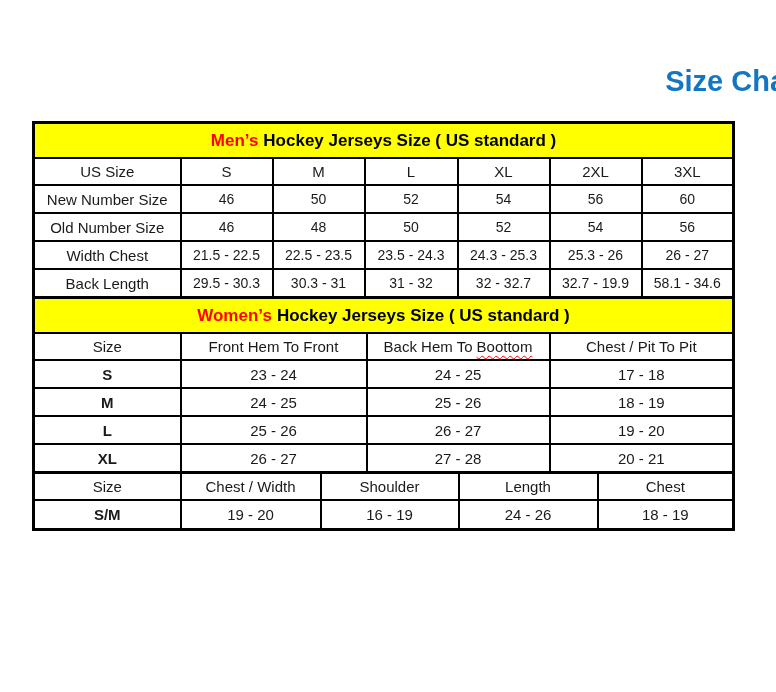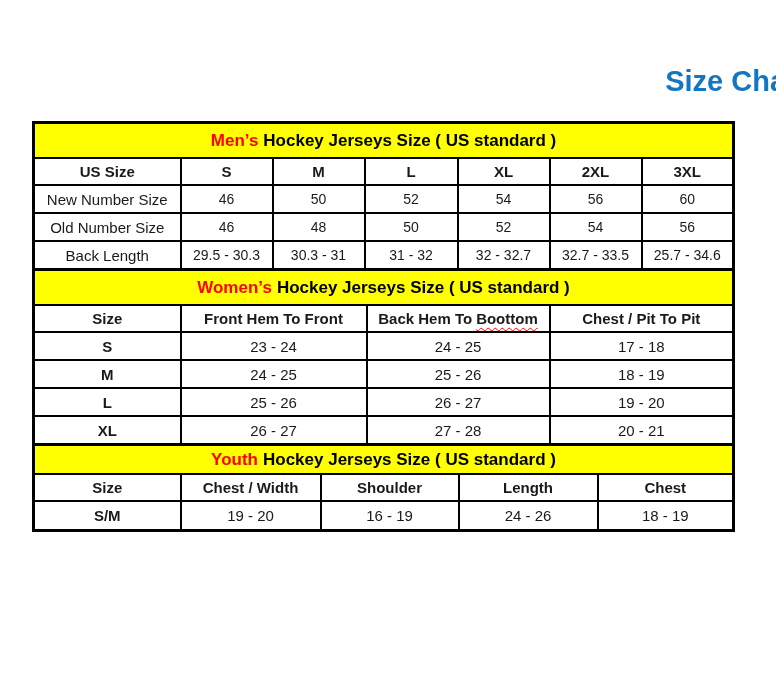--- a/index.html
+++ b/index.html
@@ -57,21 +57,21 @@
   tr.banner td {
     background: #FFFF00;
     height: 33px;
     font-size: 17px;
     font-weight: bold;
     color: #000;
   }
   .youth tr.banner td { height: 27px; }
   tr.head td {
     height: 25px;
-    font-weight: bold;
+    font-weight: normal;
   }
   tr.data td { height: 26px; }
   .youth tr.data td { height: 27px; }
   .mens tr.data td.val { font-size: 14px; border-radius: 6px; }
   td.lbl-bold { font-weight: bold; }
   .red { color: #FF0000; }
   .banner .rest { margin-left: 5px; }
   .squiggle {
     margin-left: 4px;
     text-decoration: underline;
@@ -127,27 +127,36 @@
       <tr class="data">
         <td class="lbl">Old Number Size</td>
         <td class="val">46</td>
         <td class="val">48</td>
         <td class="val">50</td>
         <td class="val">52</td>
         <td class="val">54</td>
         <td class="val">56</td>
       </tr>
       <tr class="data">
+        <td class="lbl">Width Chest</td>
+        <td class="val">21.5 - 22.5</td>
+        <td class="val">22.5 - 23.5</td>
+        <td class="val">23.5 - 24.3</td>
+        <td class="val">24.3 - 25.3</td>
+        <td class="val">25.3 - 26</td>
+        <td class="val">26 - 27</td>
+      </tr>
+      <tr class="data">
         <td class="lbl">Back Length</td>
         <td class="val">29.5 - 30.3</td>
         <td class="val">30.3 - 31</td>
         <td class="val">31 - 32</td>
         <td class="val">32 - 32.7</td>
-        <td class="val">32.7 - 33.5</td>
-        <td class="val">25.7 - 34.6</td>
+        <td class="val">32.7 - 19.9</td>
+        <td class="val">58.1 - 34.6</td>
       </tr>
     </tbody>
       </table>
 
     <table class="tbl womens">
       <colgroup>
         <col style="width:147px">
           <col style="width:186px">
           <col style="width:183px">
           <col style="width:184px">
@@ -195,25 +204,20 @@
 
     <table class="tbl youth">
       <colgroup>
         <col style="width:147px">
           <col style="width:140px">
           <col style="width:138px">
           <col style="width:139px">
           <col style="width:136px">
       </colgroup>
       <tbody>
-          <tr class="banner">
-        <td colspan="5">
-          <span class="red">Youth</span><span class="rest">Hockey Jerseys Size ( US standard )</span>
-        </td>
-      </tr>
       <tr class="head">
         <td>Size</td>
         <td>Chest / Width</td>
         <td>Shoulder</td>
         <td>Length</td>
         <td>Chest</td>
       </tr>
       <tr class="data">
         <td class="lbl-bold">S/M</td>
         <td class="val">19 - 20</td>

